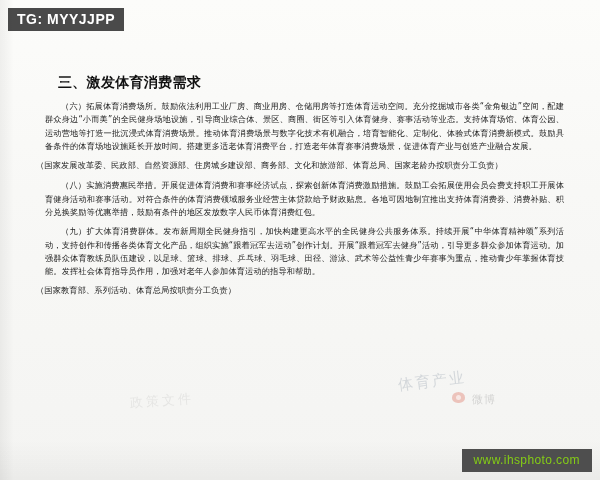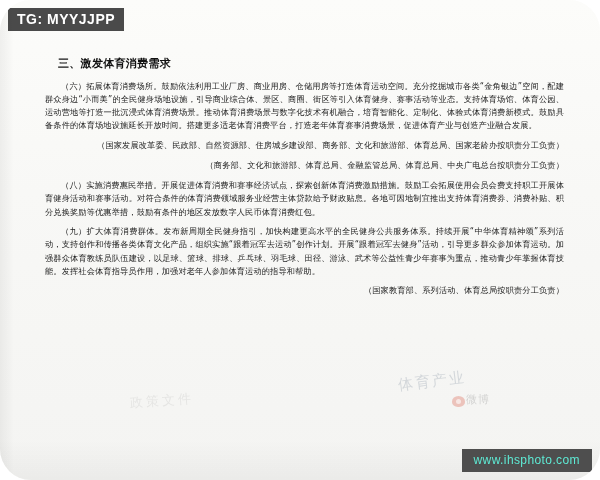--- a/index.html
+++ b/index.html
@@ -12,21 +12,20 @@
     background: #ffffff;
     font-family: "DejaVu Sans", "Liberation Sans", sans-serif;
     overflow: hidden;
   }
   .page {
     position: relative;
     width: 600px;
     height: 480px;
     background: #fdfdfb;
     overflow: hidden;
-    border-radius: 31px;
   }
   
   .paper-tint {
     position: absolute;
     left: 0; top: 0;
     width: 600px;
     height: 480px;
     background: linear-gradient(180deg, #fcfcfa 0%, #f8f8f6 40%, #f4f4f2 100%);
   }
   .tg-badge {
@@ -44,44 +43,44 @@
   }
   .doc-body {
     position: absolute;
     left: 36px;
     top: 56px;
     width: 528px;
     color: #1d1d1d;
     font-family: "DejaVu Sans", "Liberation Sans", sans-serif;
   }
   .section-heading {
-    font-size: 11px;
+    font-size: 14px;
     font-weight: bold;
     color: #111111;
-    margin: 0 0 7px 0;
+    margin: 16px 0 7px 0;
     letter-spacing: 0.3px;
     line-height: 1.5;
     padding-left: 22px;
   }
   .para {
     font-size: 8.2px;
     line-height: 1.62;
     color: #232323;
     margin: 0 0 6px 9px;
     text-align: justify;
     text-justify: inter-ideograph;
     letter-spacing: 0.15px;
     text-indent: 16px;
   }
   .para-tail {
     font-size: 8.2px;
     line-height: 1.62;
     color: #232323;
     margin: 0 0 7px 0;
-    text-align: right;
+    text-align: left;
     letter-spacing: 0.15px;
   }
   
   .watermark {
     position: absolute;
     left: 398px;
     top: 372px;
     font-size: 15px;
     color: rgba(90, 110, 130, 0.22);
     font-family: "DejaVu Sans", "Liberation Sans", sans-serif;
@@ -99,22 +98,22 @@
     letter-spacing: 3px;
     transform: rotate(-4deg);
     pointer-events: none;
     white-space: nowrap;
   }
   .weibo-mark {
     position: absolute;
     left: 452px;
     top: 392px;
     display: flex;
-    align-items: flex-end;
-    gap: 1px;
+    align-items: flex-start;
+    gap: 7px;
     pointer-events: none;
   }
   .weibo-eye {
     width: 13px;
     height: 11px;
     border-radius: 50% 50% 45% 45%;
     background: rgba(214, 80, 60, 0.30);
     position: relative;
   }
   .weibo-eye::after {
@@ -128,21 +127,21 @@
   .weibo-text {
     font-size: 11px;
     color: rgba(150, 150, 150, 0.35);
     letter-spacing: 1px;
   }
   .footer-badge {
     position: absolute;
     right: 8px;
     bottom: 8px;
     background: #4e4e4e;
-    color: #5eead4;
+    color: #84cc16;
     font-size: 12px;
     font-family: "Liberation Sans", sans-serif;
     padding: 5px 12px 6px 12px;
     letter-spacing: 0.4px;
     line-height: 1;
   }
   .edge-shadow-left {
     position: absolute;
     left: 0; top: 0;
     width: 14px; height: 480px;
@@ -163,21 +162,20 @@
 
   <div class="tg-badge">TG: MYYJJPP</div>
 
   <div class="doc-body">
 
     <div class="section-heading">三、激发体育消费需求</div>
 
     <p class="para">（六）拓展体育消费场所。鼓励依法利用工业厂房、商业用房、仓储用房等打造体育运动空间。充分挖掘城市各类“金角银边”空间，配建群众身边“小而美”的全民健身场地设施，引导商业综合体、景区、商圈、街区等引入体育健身、赛事活动等业态。支持体育场馆、体育公园、运动营地等打造一批沉浸式体育消费场景。推动体育消费场景与数字化技术有机融合，培育智能化、定制化、体验式体育消费新模式。鼓励具备条件的体育场地设施延长开放时间。搭建更多适老体育消费平台，打造老年体育赛事消费场景，促进体育产业与创造产业融合发展。</p>
     <p class="para-tail">（国家发展改革委、民政部、自然资源部、住房城乡建设部、商务部、文化和旅游部、体育总局、国家老龄办按职责分工负责）</p>
 
-    <p class="para-tail">（商务部、文化和旅游部、体育总局、金融监管总局、体育总局、中央广电总台按职责分工负责）</p>
 
     <p class="para">（八）实施消费惠民举措。开展促进体育消费和赛事经济试点，探索创新体育消费激励措施。鼓励工会拓展使用会员会费支持职工开展体育健身活动和赛事活动。对符合条件的体育消费领域服务业经营主体贷款给予财政贴息。各地可因地制宜推出支持体育消费券、消费补贴、积分兑换奖励等优惠举措，鼓励有条件的地区发放数字人民币体育消费红包。</p>
 
     <p class="para">（九）扩大体育消费群体。发布新周期全民健身指引，加快构建更高水平的全民健身公共服务体系。持续开展“中华体育精神颂”系列活动，支持创作和传播各类体育文化产品，组织实施“跟着冠军去运动”创作计划。开展“跟着冠军去健身”活动，引导更多群众参加体育运动。加强群众体育教练员队伍建设，以足球、篮球、排球、乒乓球、羽毛球、田径、游泳、武术等公益性青少年赛事为重点，推动青少年掌握体育技能。发挥社会体育指导员作用，加强对老年人参加体育运动的指导和帮助。</p>
     <p class="para-tail">（国家教育部、系列活动、体育总局按职责分工负责）</p>
 
   </div>
 
   <div class="watermark2">政策文件</div>
   <div class="watermark">体育产业</div>

